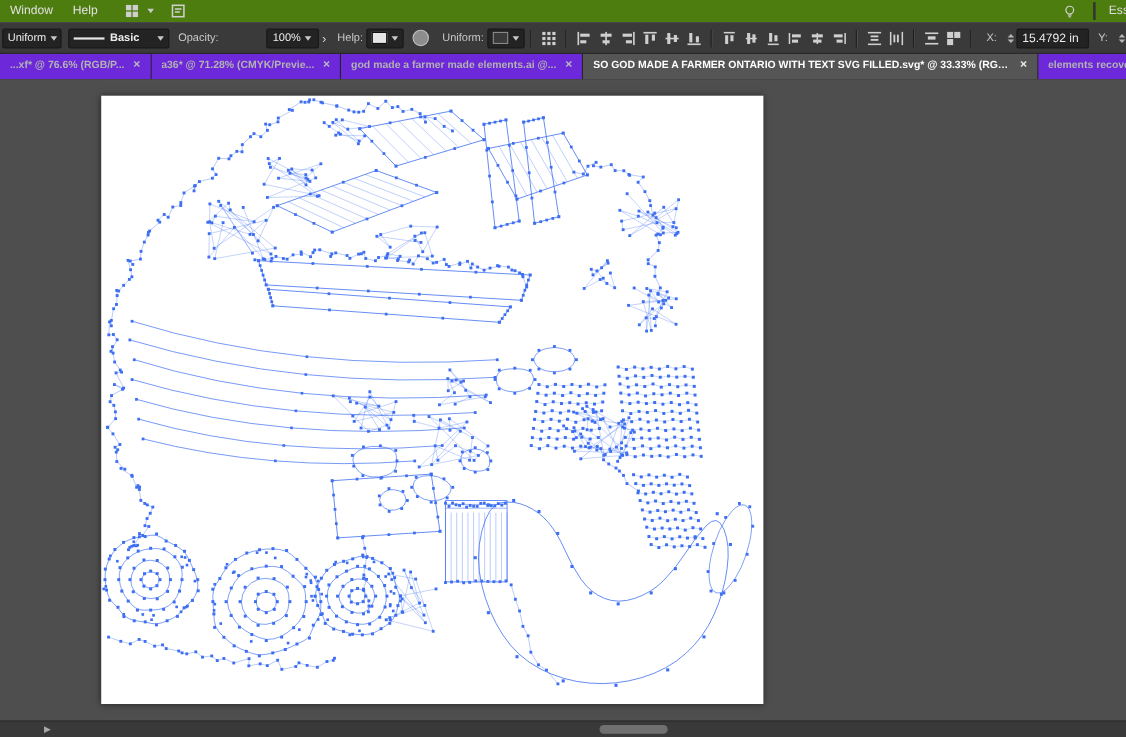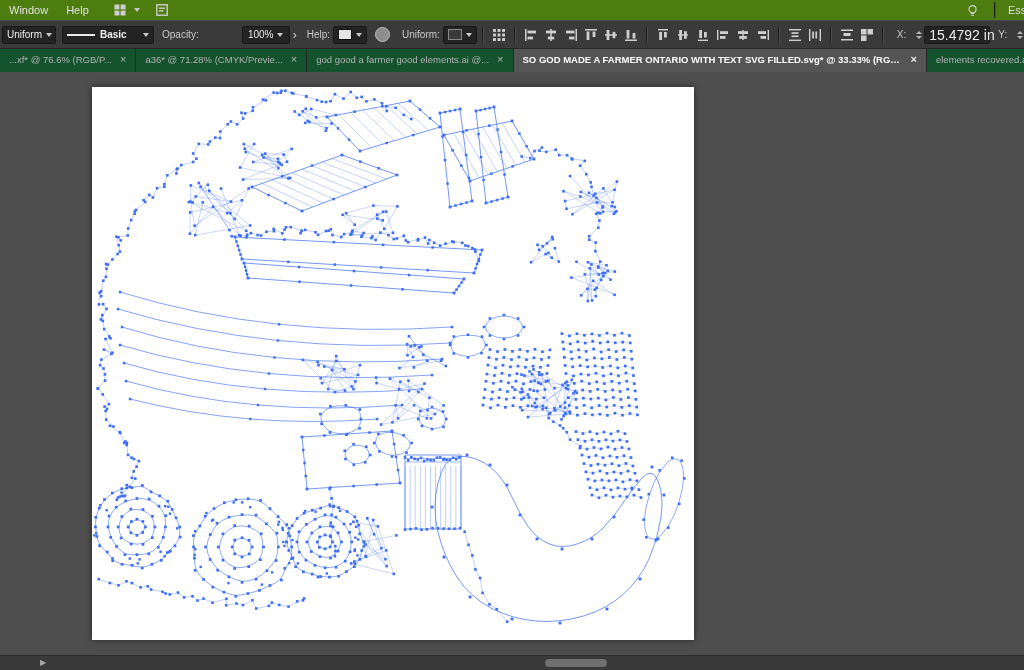--- a/index.html
+++ b/index.html
@@ -23,25 +23,25 @@
   .chev{display:inline-block;width:0;height:0;border-left:3px solid transparent;border-right:3px solid transparent;border-top:4px solid #c9c9c9;margin-left:4px;}
   .flyout{color:#cfcfcf;font-size:12px;margin:0 2px 0 3px;}
   .strokeline{display:inline-block;width:28px;height:2px;background:#e9e9e9;margin-right:5px;}
   .swatch{display:inline-block;width:12px;height:9px;background:#e6e6e6;border:1px solid #111;}
   .circlebtn{width:13px;height:13px;border-radius:50%;background:#8d8d8d;border:1px solid #bdbdbd;margin:0 4px 0 8px;}
   .cicon{width:18px;height:18px;display:inline-flex;align-items:center;justify-content:center;border-radius:2px;margin:0 1px;}
   .cicon svg{display:block;}
   .stepper{display:inline-flex;flex-direction:column;align-items:center;margin:0 2px 0 7px;row-gap:2px;}
   .stepper .tu{width:0;height:0;border-left:3px solid transparent;border-right:3px solid transparent;border-bottom:3px solid #b5b5b5;}
   .stepper .td{width:0;height:0;border-left:3px solid transparent;border-right:3px solid transparent;border-top:3px solid #b5b5b5;}
-  .fbox{width:56px;font-size:14px;}
+  .fbox{width:56px;font-size:11px;}
 
   
   .tabbar{position:absolute;top:47px;left:0;right:0;height:25px;background:#2d2d2d;display:flex;align-items:stretch;overflow:hidden;z-index:4;}
-  .tab{display:flex;align-items:center;padding:0 9px;background:#14532d;color:#b3b3b3;font-size:9.5px;border-right:1px solid #242424;white-space:nowrap;cursor:default;}
+  .tab{display:flex;align-items:center;padding:0 9px;background:#6d28d9;color:#b3b3b3;font-size:9.5px;border-right:1px solid #242424;white-space:nowrap;cursor:default;font-weight:bold;}
   .tab .tlabel{overflow:hidden;text-overflow:ellipsis;max-width:380px;}
   .tab .x{margin-left:8px;color:#b9b9b9;font-size:11px;line-height:1;}
   .tab.active{background:#555555;color:#ffffff;font-weight:bold;}
   .tab.active .x{color:#e8e8e8;}
 
   
   .canvas{position:absolute;top:72px;left:0;right:0;bottom:14px;background:#4e4e4e;overflow:hidden;}
   .artboard{position:absolute;left:92px;top:15px;width:602px;height:553px;background:#ffffff;box-shadow:0 0 6px rgba(0,0,0,0.55);}
   .artboard svg{position:absolute;left:0;top:0;width:100%;height:100%;}
 
@@ -278,21 +278,21 @@
   <div class="tabbar" id="tabbar">
       <div class="tab">
         <span class="tlabel">...xf* @ 76.6% (RGB/P...</span>
         <span class="x">×</span>
       </div>
       <div class="tab">
         <span class="tlabel">a36* @ 71.28% (CMYK/Previe...</span>
         <span class="x">×</span>
       </div>
       <div class="tab">
-        <span class="tlabel">god good a farmer good elements.ai @...</span>
+        <span class="tlabel">god made a farmer made elements.ai @...</span>
         <span class="x">×</span>
       </div>
       <div class="tab active">
         <span class="tlabel">SO GOD MADE A FARMER ONTARIO WITH TEXT SVG FILLED.svg* @ 33.33% (RGB/Preview)</span>
         <span class="x">×</span>
       </div>
       <div class="tab">
         <span class="tlabel">elements recovered.ai @ 9.37% (CMYK/...</span>
       </div>
     </div>

